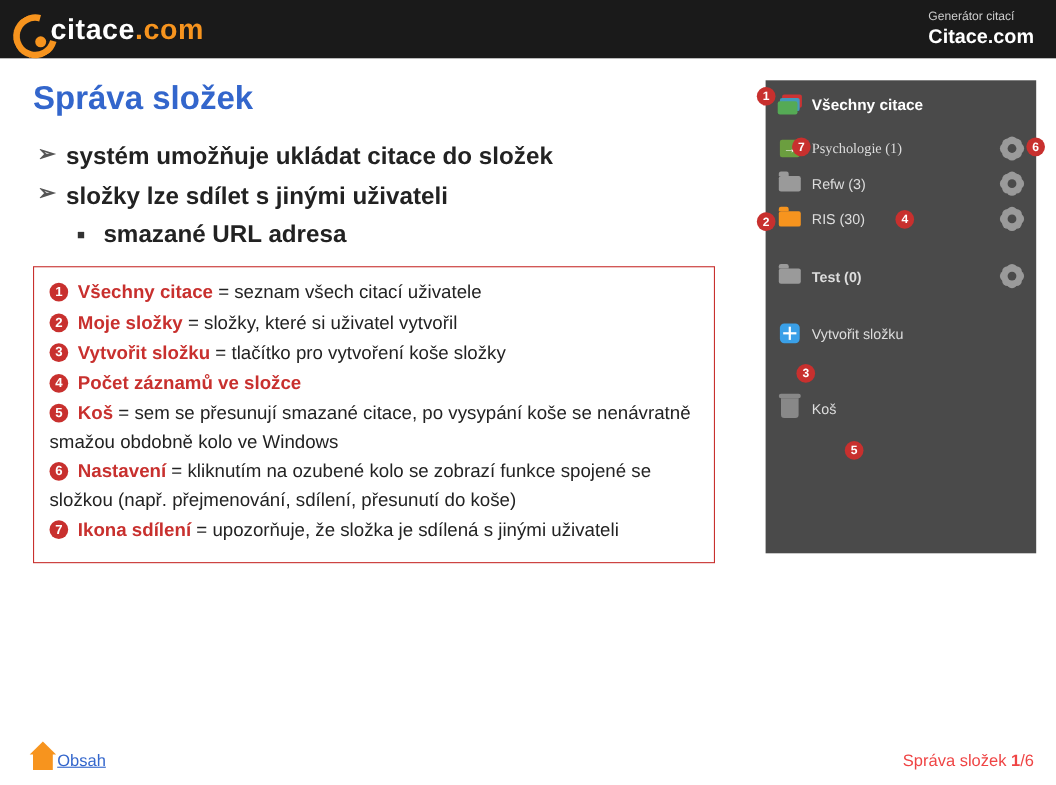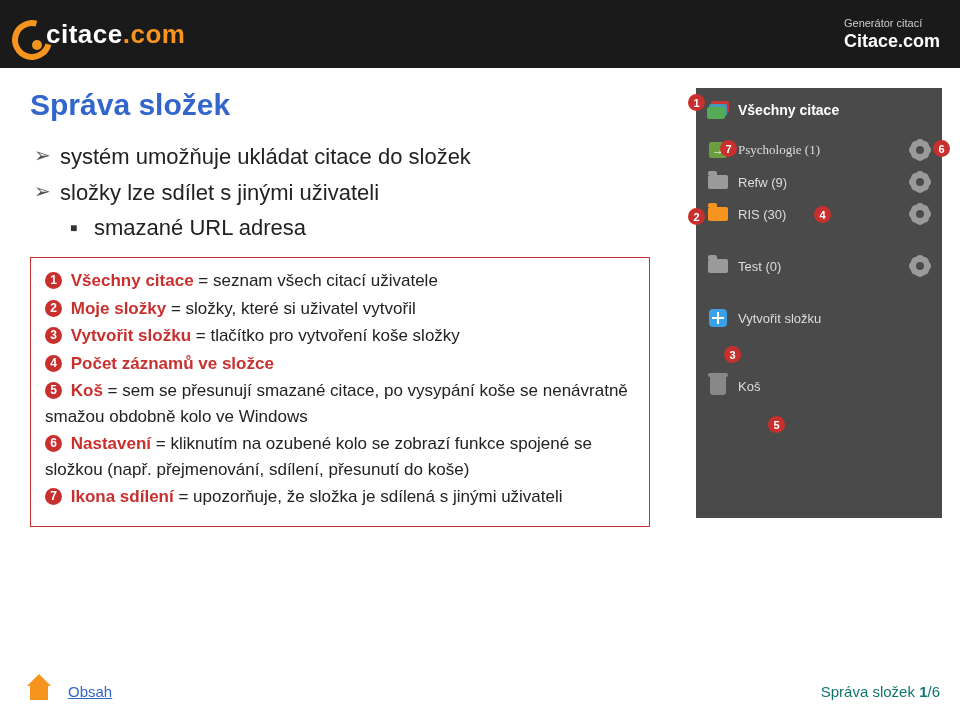--- a/index.html
+++ b/index.html
@@ -1,20 +1,20 @@
 <!DOCTYPE html>
 <html><head>
 <meta charset="utf-8">
 <style>
   * { box-sizing: border-box; margin: 0; padding: 0; }
   body { font-family: Arial, Helvetica, sans-serif; background: #fff; width: 960px; height: 714px; overflow: hidden; }
   
   .header {
     background: #1a1a1a;
-    height: 68px;
+    height: 53px;
     display: flex;
     align-items: center;
     justify-content: space-between;
     padding: 0 20px 0 12px;
   }
   .logo-wrap { display: flex; align-items: center; gap: 6px; }
   .logo-mark {
     width: 28px; height: 28px;
     position: relative;
   }
@@ -46,21 +46,21 @@
     padding: 20px 18px 0 30px;
     gap: 20px;
   }
   .content { flex: 1; }
   .title {
     color: #3366cc;
     font-size: 30px;
     font-weight: bold;
     margin-bottom: 20px;
   }
-  .bullets { list-style: none; margin-left: 4px; }
+  .bullets { list-style: none; margin-left: 4px; font-weight: bold; }
   .bullets li {
     font-size: 22px;
     color: #222;
     margin-bottom: 6px;
     padding-left: 26px;
     position: relative;
     line-height: 1.35;
   }
   .bullets li::before {
     content: "➢";
@@ -253,35 +253,35 @@
     position: absolute;
     bottom: 14px;
     left: 0;
     width: 960px;
     display: flex;
     justify-content: space-between;
     align-items: center;
     padding: 0 20px 0 30px;
     font-size: 15px;
   }
-  .footer-left { display: flex; align-items: center; gap: 20px; }
+  .footer-left { display: flex; align-items: center; gap: 4px; }
   .home-icon {
     width: 18px; height: 16px;
     background: #f7941e;
     position: relative;
   }
   .home-icon::before {
     content:""; position:absolute;
     top:-10px; left:-3px;
     border-left: 12px solid transparent;
     border-right: 12px solid transparent;
     border-bottom: 12px solid #f7941e;
   }
   .footer-left a { color: #3366cc; text-decoration: underline; }
-  .footer-right { color: #0f766e; }
+  .footer-right { color: #ef4444; }
   .footer-right .page-strong { font-weight: bold; }
 </style>
 </head>
 <body>
 
 <div class="header">
   <div class="logo-wrap">
     <div class="logo-mark"></div>
     <div class="logo-text">
       <span>citace</span><span class="dot">.com</span>
@@ -352,35 +352,35 @@
         </span>
       <span class="sb-label">Psychologie (1)</span>
       <span class="sb-gear-slot">
           <span class="gear"></span>
         </span>
     </div>
     <div class="sb-row">
       <span class="sb-icon">
           <span class="folder-gray"></span>
         </span>
-      <span class="sb-label">Refw (9)</span>
+      <span class="sb-label">Refw (3)</span>
       <span class="sb-gear-slot">
           <span class="gear"></span>
         </span>
     </div>
     <div class="sb-row">
       <span class="sb-icon">
           <span class="folder-orange"></span>
         </span>
       <span class="sb-label">RIS (30)</span>
       <span class="sb-gear-slot">
           <span class="gear"></span>
         </span>
     </div>
-    <div class="sb-row" style="margin-top:20px;">
+    <div class="sb-row" style="margin-top:20px;font-weight:bold;">
       <span class="sb-icon">
           <span class="folder-gray"></span>
         </span>
       <span class="sb-label">Test (0)</span>
       <span class="sb-gear-slot">
           <span class="gear"></span>
         </span>
     </div>
 
     <div class="sb-row" style="margin-top:20px;">

